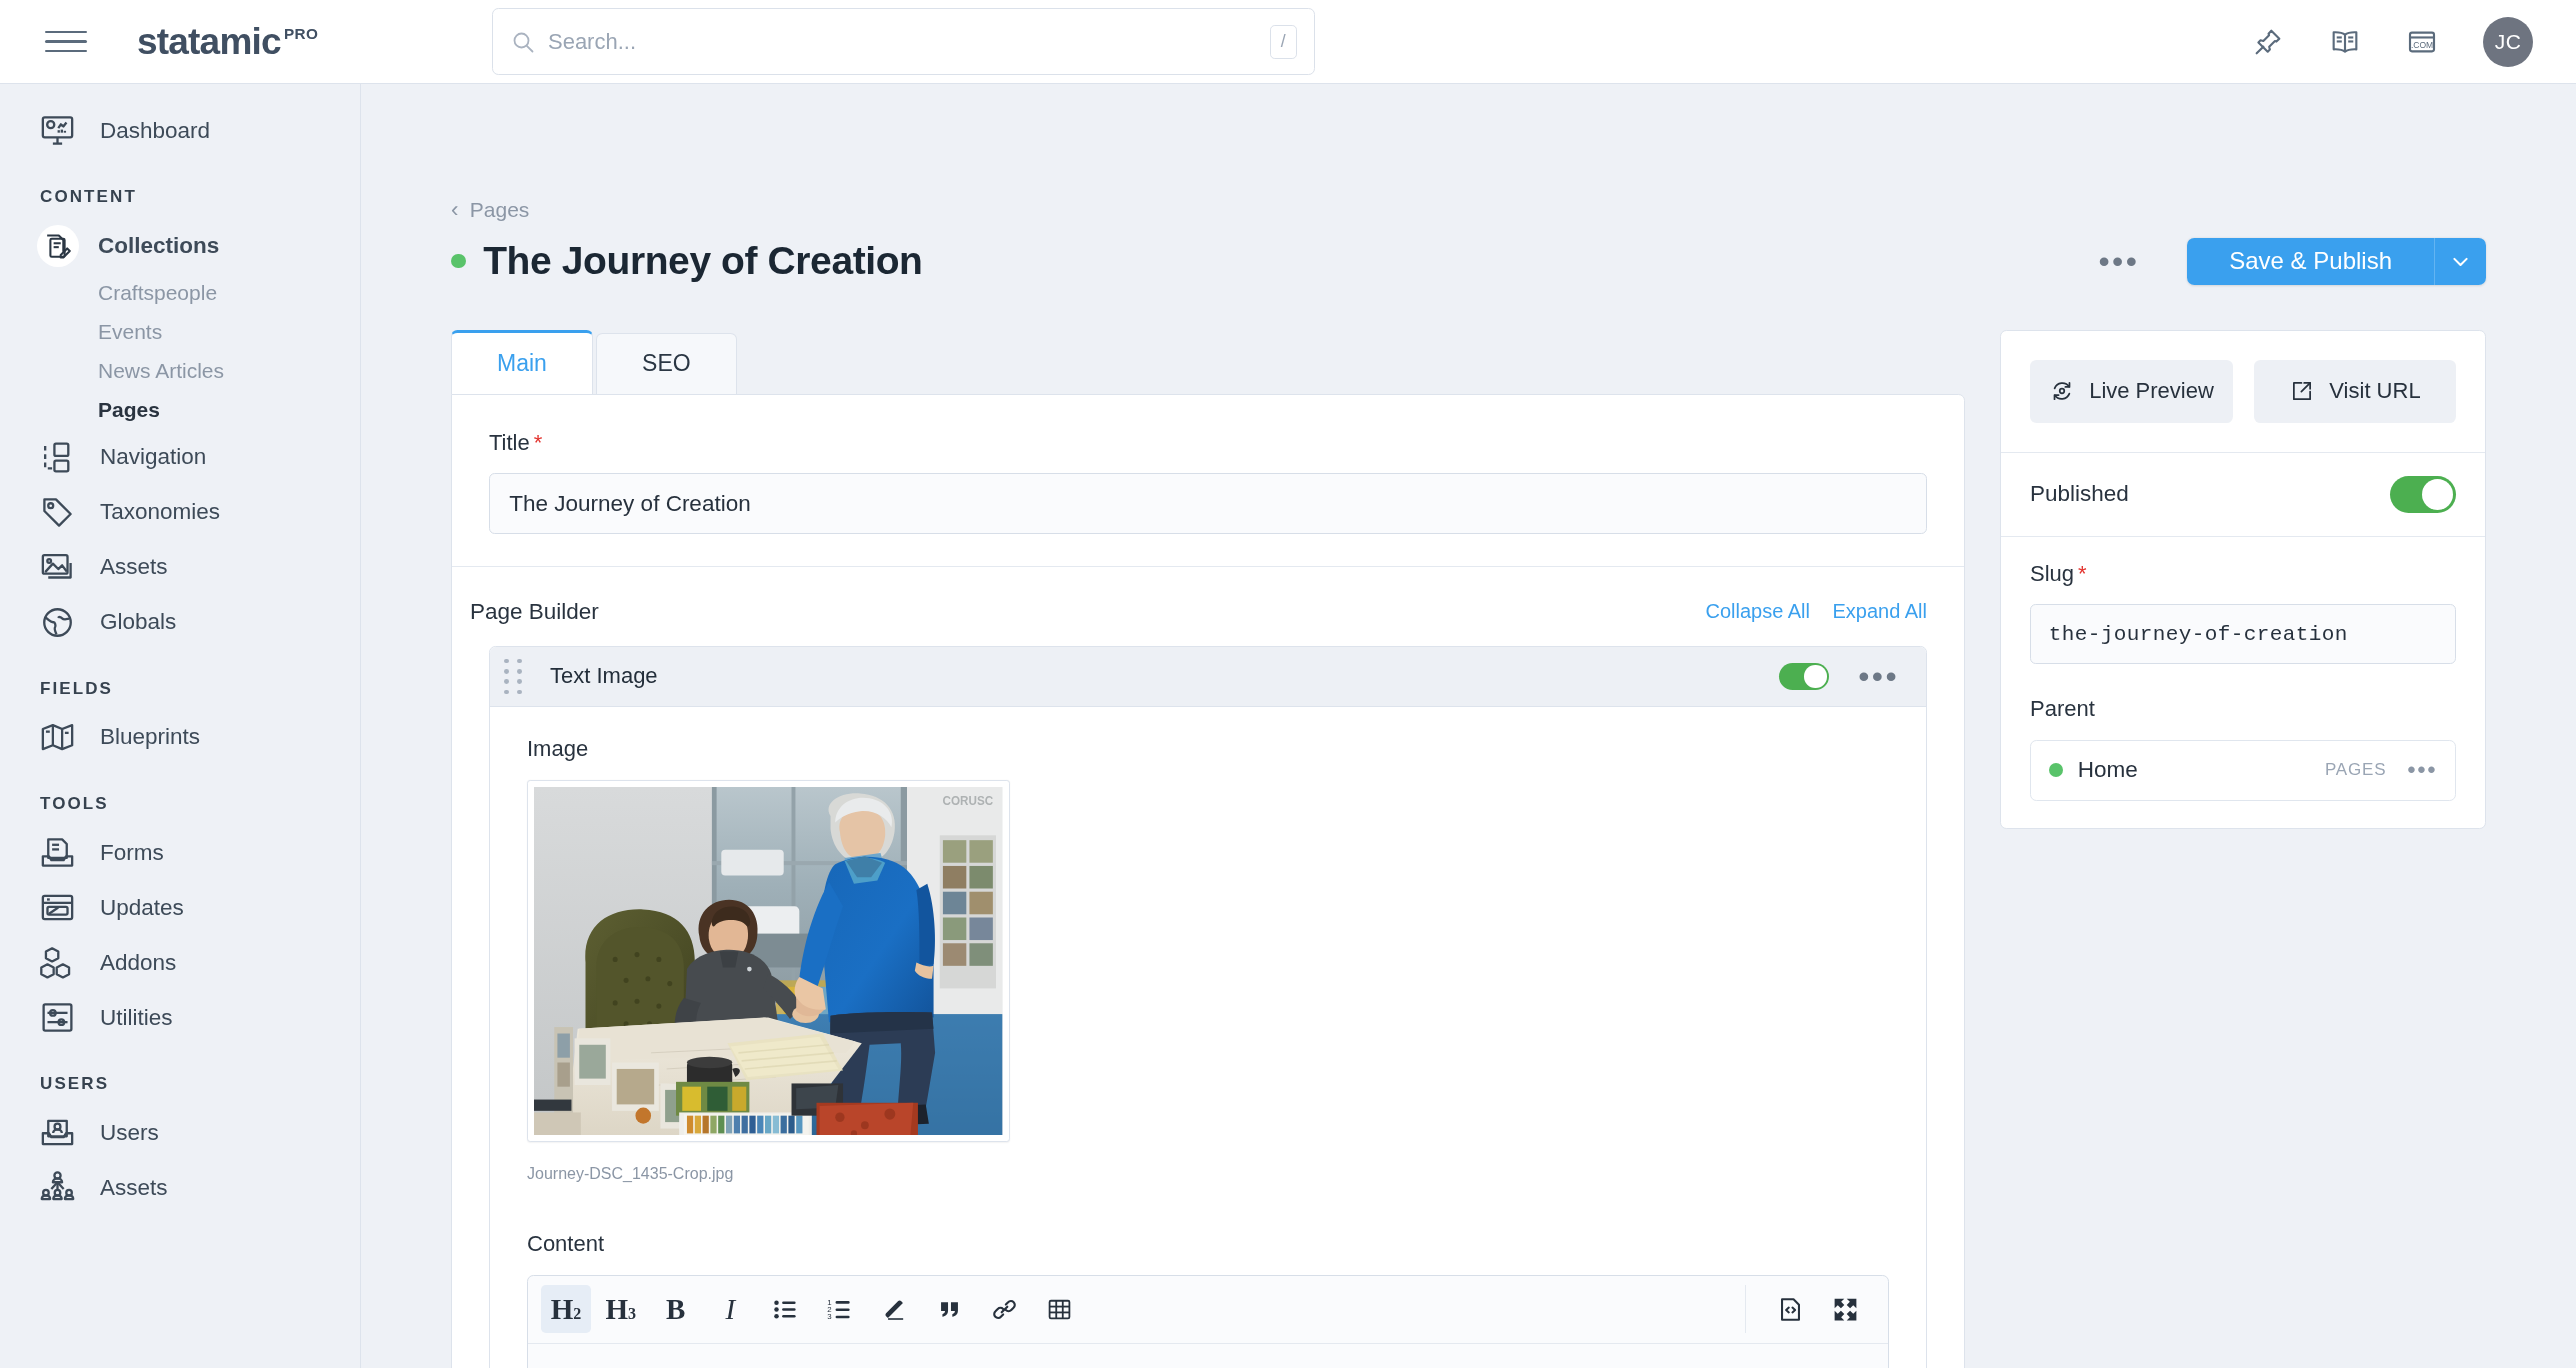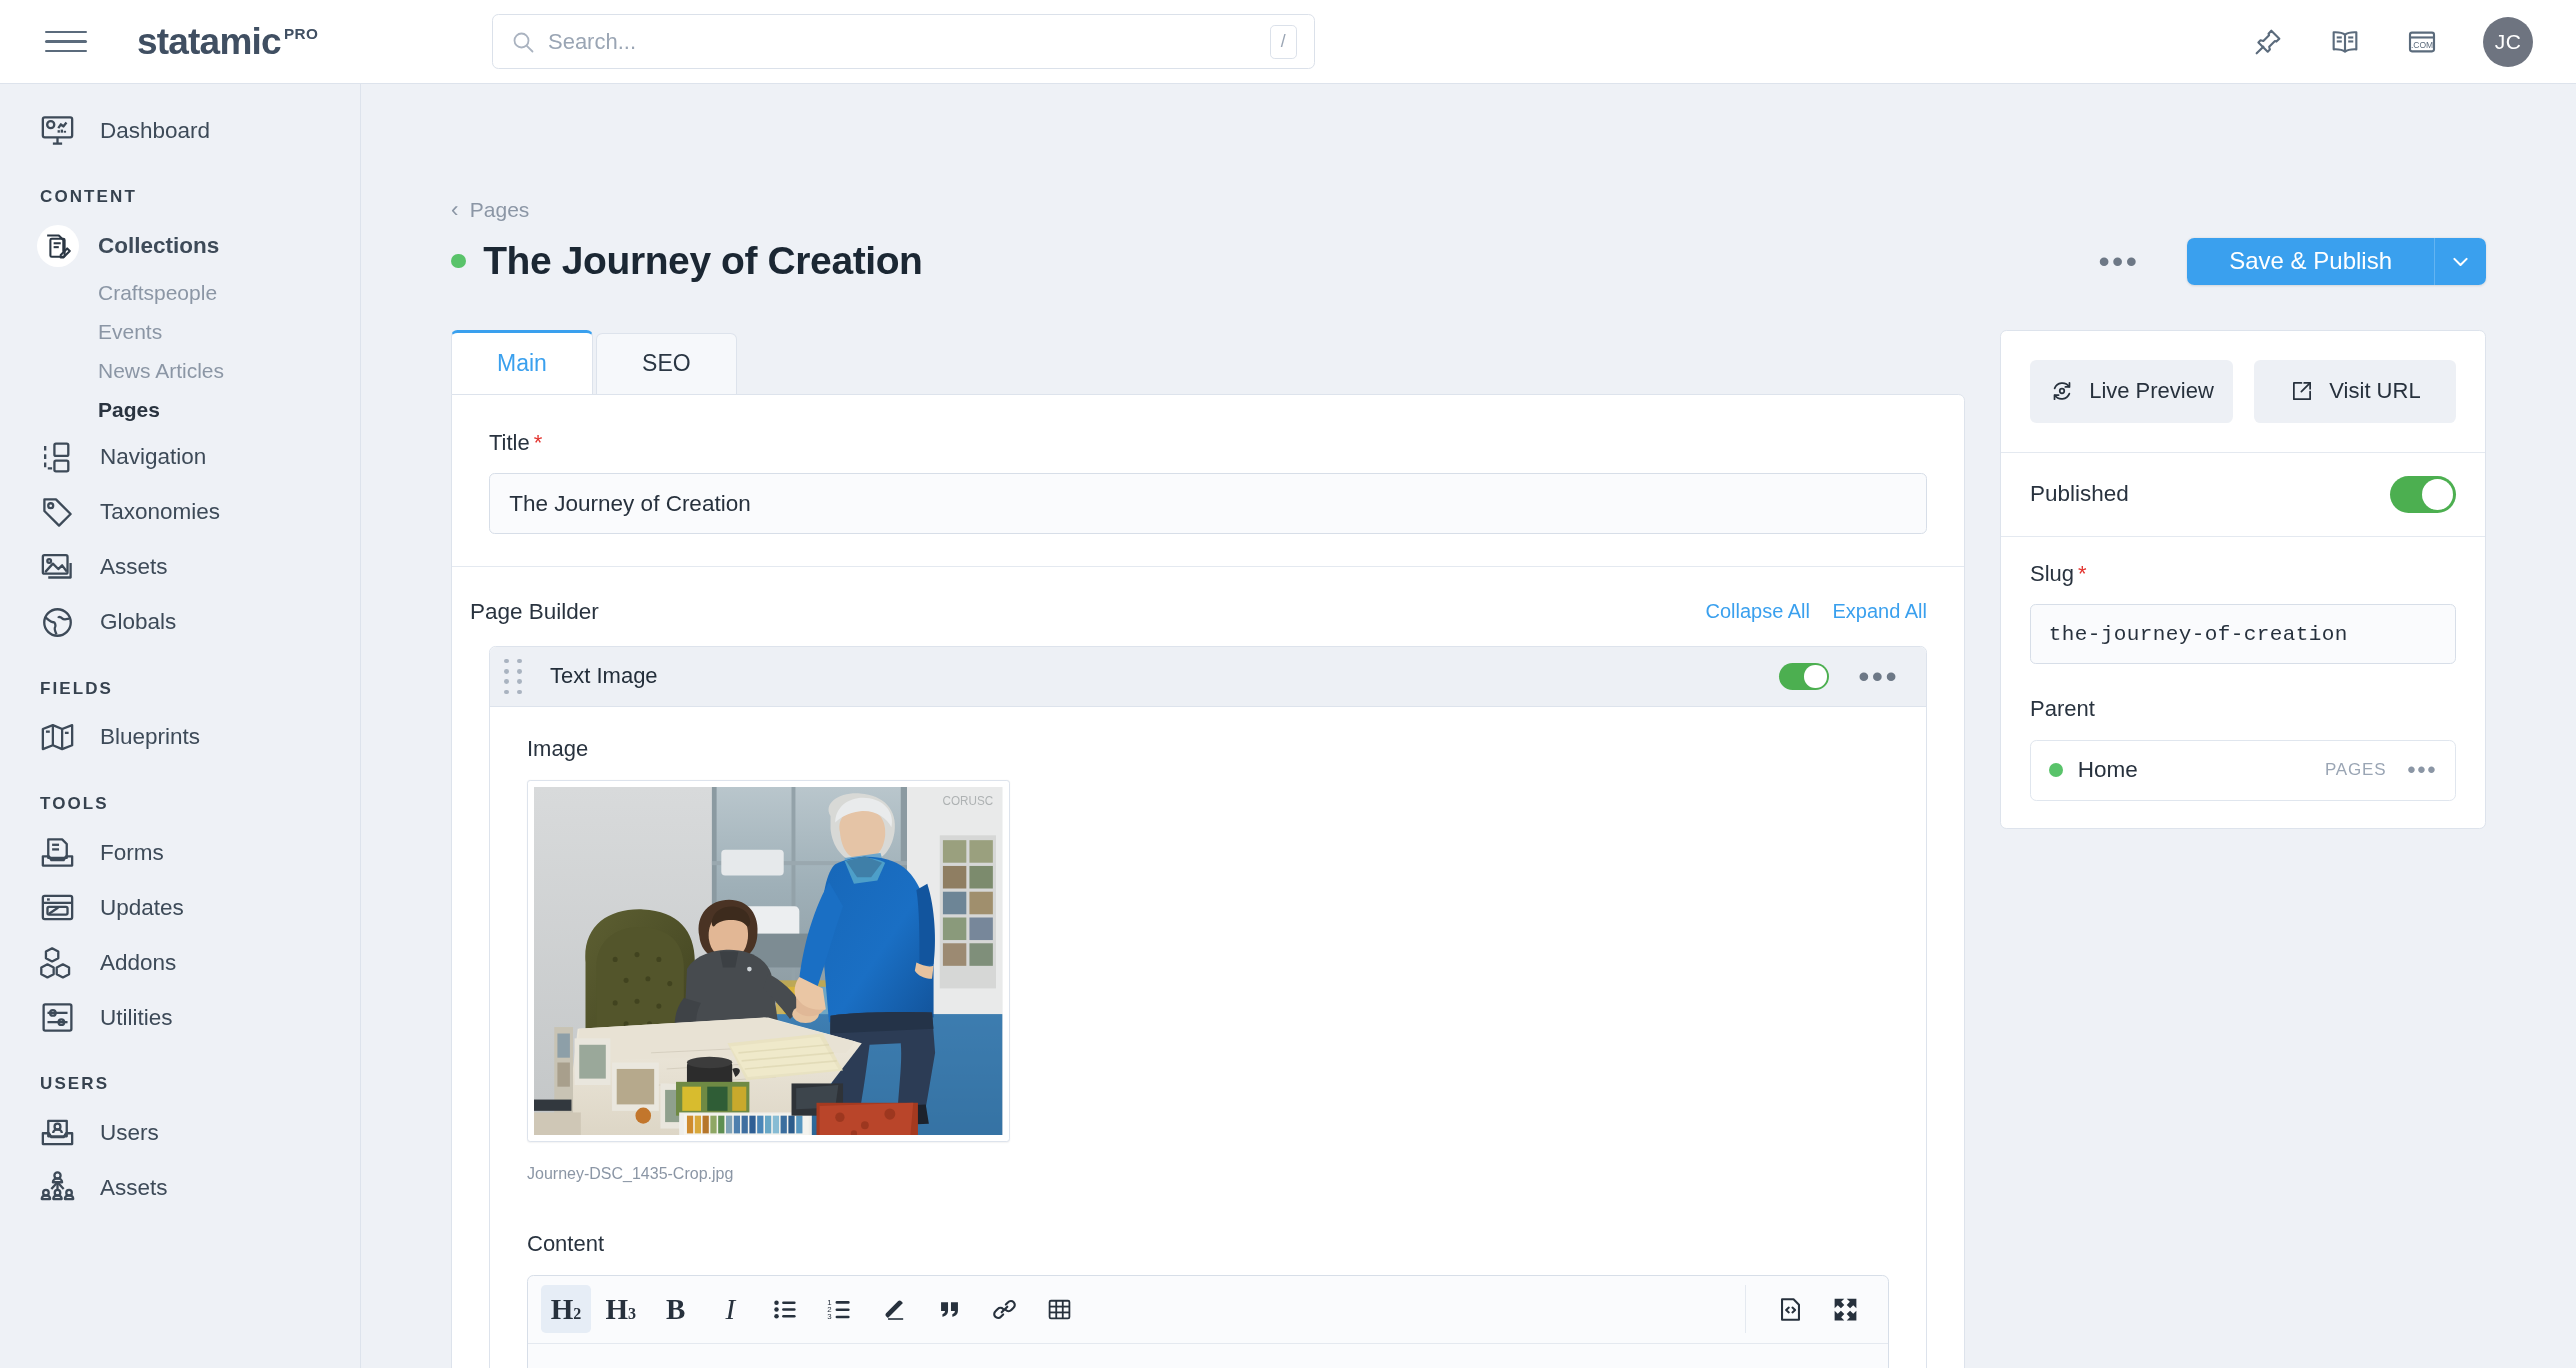--- a/index.html
+++ b/index.html
@@ -23,21 +23,21 @@
   .hamburger span { display: block; height: 2.4px; background: #5b6b7c; border-radius: 1.6px; }
   .logo { margin-left: 50px; display: flex; align-items: flex-start; }
   .logo-text {
     font-size: 37px; font-weight: bold; color: #404f62;
     letter-spacing: -0.8px; line-height: 1;
   }
   .logo-pro { font-size: 15.3px; font-weight: bold; color: #404f62; margin-left: 3.2px; margin-top: 1.6px; letter-spacing: 0.4px; }
 
   .searchwrap { margin-left: 174px; }
   .searchbox {
-    width: 823px; height: 55px; border: 0.8px solid #dbe1ea; border-radius: 6.4px;
+    width: 823px; height: 67px; border: 0.8px solid #dbe1ea; border-radius: 6.4px;
     background: #fff; display: flex; align-items: center; padding: 0 17.7px; cursor: text;
   }
   .search-ico { width: 24px; height: 24px; flex: none; margin-right: 13px; }
   .search-input {
     flex: 1; border: none; outline: none; font-size: 22px; color: #7b8797;
     font-family: "Liberation Sans", sans-serif; background: transparent;
   }
   .search-input::placeholder { color: #9aa5b4; }
   .slash-badge {
     width: 27px; height: 34px; border: 0.8px solid #dbe1ea; border-radius: 4.8px;
@@ -154,21 +154,21 @@
   .toggle { width: 50px; height: 27px; border-radius: 13.7px; background: #4caf50; position: relative; cursor: pointer; flex: none; }
   .toggle .knob { position: absolute; top: 2.4px; right: 2.4px; width: 22.5px; height: 22.5px; border-radius: 50%; background: #fff; }
   .toggle.big { width: 66px; height: 37px; border-radius: 18.5px; }
   .toggle.big .knob { top: 3.2px; right: 3.2px; width: 31px; height: 31px; }
 
   .set-body { padding: 29px 37px 0 37px; }
   .sub-label { font-size: 22px; color: #29333f; margin-bottom: 17.7px; }
 
   .img-frame {
     width: 483px; border: 0.8px solid #dde3ec; background: #fff; padding: 6.4px;
-    border-radius: 3.2px; box-shadow: 0 0.8px 1.6px rgba(0,0,0,.05);
+    border-radius: 3.2px; box-shadow: 0 0.8px 1.6px rgba(0,0,0,.05); font-weight: bold;
   }
   .photo { width: 100%; height: 348px; display: block; }
   .img-caption { width: 483px; text-align: left; font-size: 16px; color: #8b96a5; margin-top: 22.5px; }
 
   .content-label { font-size: 22px; color: #29333f; margin: 48px 0 17.7px 0; }
   .editor { border: 0.8px solid #d7dee8; border-radius: 6.4px; background: #fafbfd; }
   .editor-toolbar { display: flex; align-items: center; height: 68px; padding: 0 13px; border-bottom: 0.8px solid #e4e9f0; }
   .tb-btn {
     width: 50px; height: 48px; display: flex; align-items: center; justify-content: center;
     cursor: pointer; color: #27313d; border-radius: 4.8px; margin-right: 4.8px;

